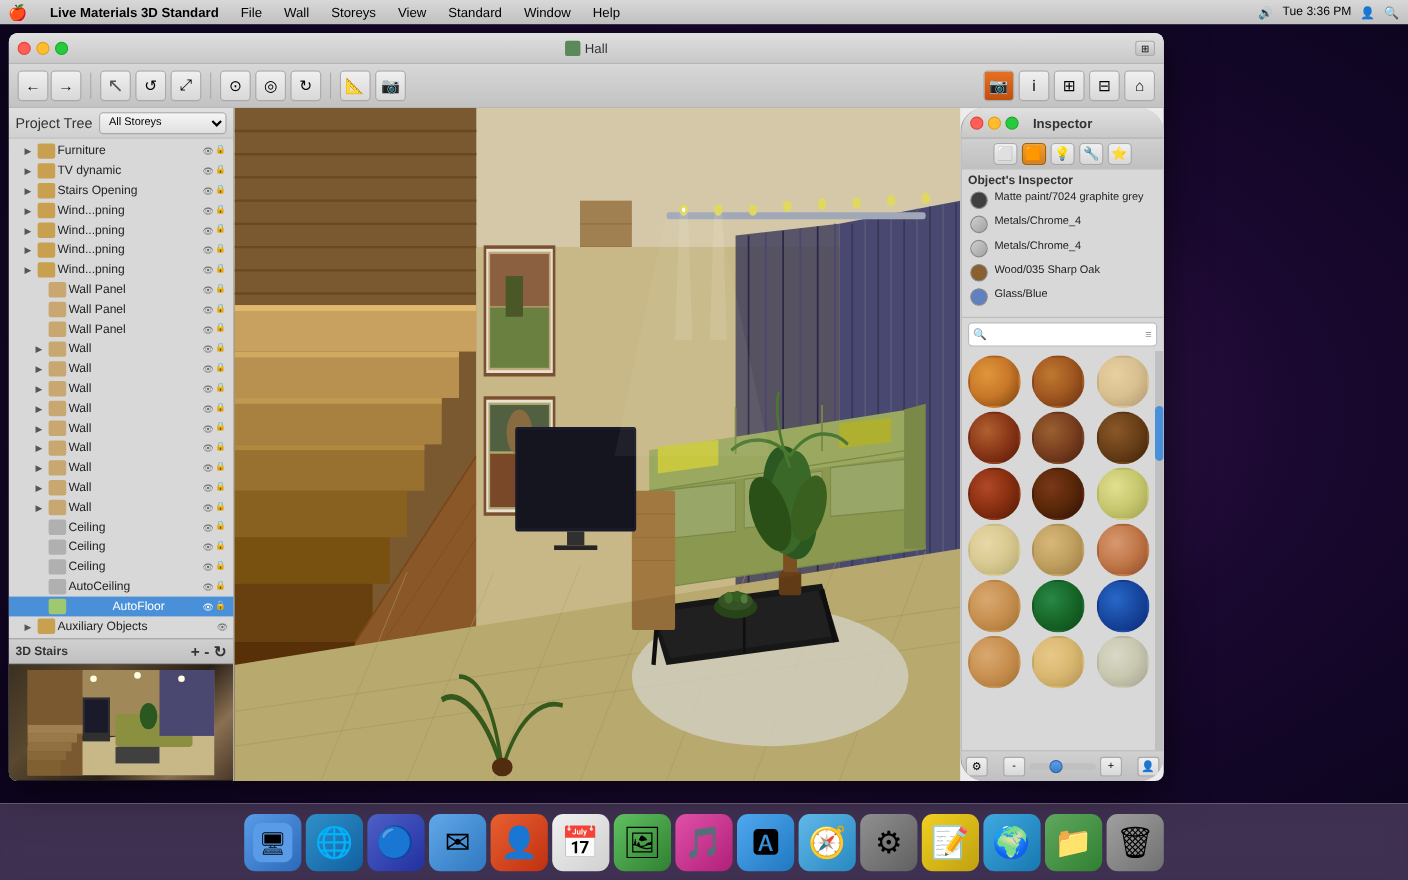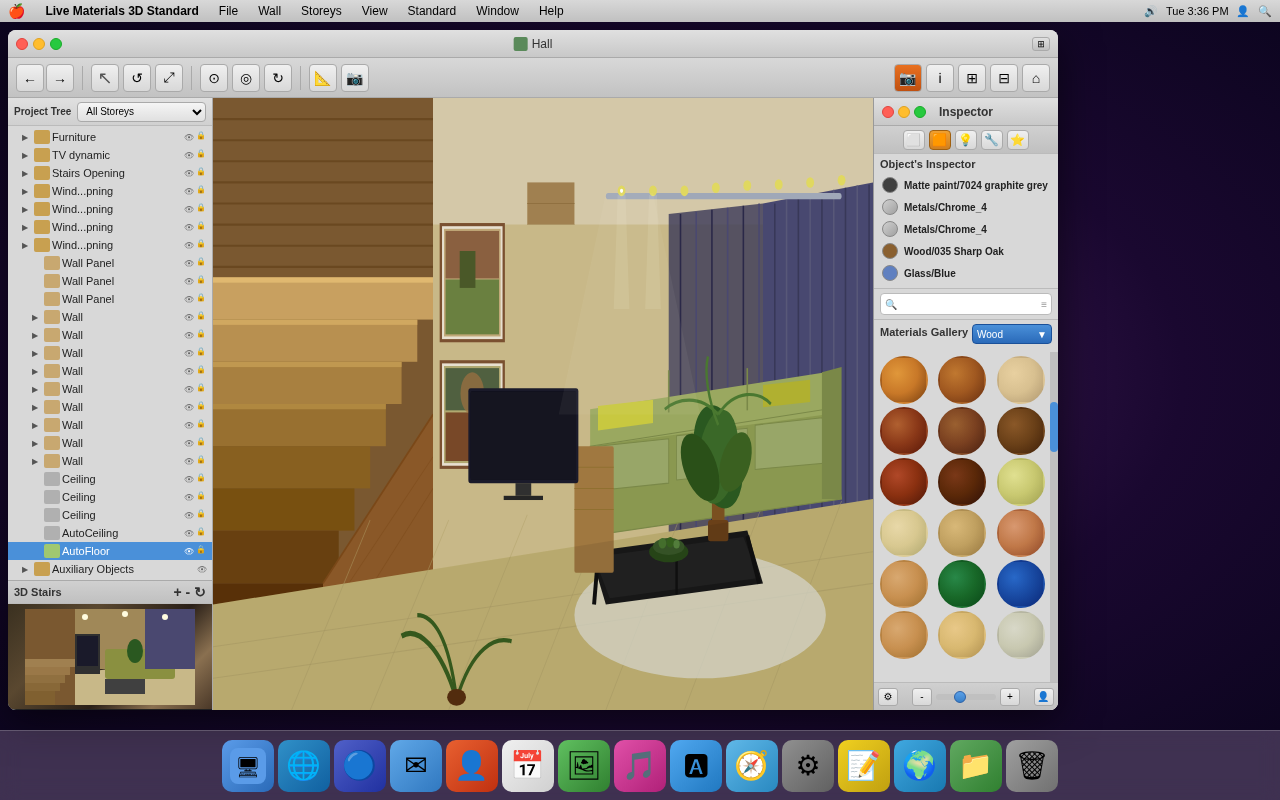--- a/index.html
+++ b/index.html
@@ -184,22 +184,22 @@
     .project-tree-header {
       height: 28px;
       background: linear-gradient(to bottom, #e0e0e0, #d0d0d0);
       border-bottom: 1px solid #bbb;
       display: flex;
       align-items: center;
       padding: 0 6px;
       gap: 6px;
     }
     .project-tree-label {
-      font-size: 10px;
-      font-weight: 700;
+      font-size: 13px;
+      font-weight: 400;
       color: #333;
     }
     .storeys-select {
       flex: 1;
       height: 20px;
       font-size: 10px;
       background: linear-gradient(to bottom, #f5f5f5, #e0e0e0);
       border: 1px solid #aaa;
       border-radius: 4px;
       padding: 0 4px;
@@ -214,21 +214,21 @@
     .tree-item {
       height: 18px;
       display: flex;
       align-items: center;
       padding: 0 4px;
       cursor: pointer;
       gap: 2px;
       position: relative;
     }
     .tree-item.selected { background: #4a90d9; color: white; }
-    .tree-item.selected .tree-text { color: white; }
+    .tree-item.selected .tree-text { color: white; margin-left: 40px; }
     .tree-arrow {
       width: 10px;
       font-size: 8px;
       color: #555;
       flex-shrink: 0;
     }
     .tree-icon {
       width: 16px;
       height: 14px;
       flex-shrink: 0;
@@ -363,25 +363,24 @@
     }
     .section-title {
       font-size: 11px;
       font-weight: 600;
       color: #333;
       margin-bottom: 4px;
     }
     .material-item {
       height: 22px;
       display: flex;
-      align-items: center;
+      align-items: flex-start;
       gap: 6px;
       cursor: pointer;
       padding: 0 2px;
-      font-weight: bold;
     }
     .material-swatch {
       width: 16px;
       height: 16px;
       border-radius: 50%;
       border: 1px solid #888;
       flex-shrink: 0;
     }
     .material-name {
       font-size: 10px;
@@ -1076,21 +1075,21 @@
 
             <polygon points="500,90 560,90 620,300 440,300" fill="#fffff0" opacity="0.05"></polygon>
 
             <polygon points="0,480 840,380 840,580 0,580" fill="#000000" opacity="0.08"></polygon>
 
           </svg>
         </div>
 
       </div>
 
-      <div class="inspector-panel" style="position:relative;">
+      <div class="inspector-panel" style="position:relative;border-radius:22px;">
 
         <div class="inspector-titlebar inspector-titlebar-relative">
           <div class="inspector-tl">
             <div class="tl tl-red"></div>
             <div class="tl tl-yellow"></div>
             <div class="tl tl-green"></div>
           </div>
           <span style="position:absolute;left:50%;transform:translateX(-50%);font-size:12px;font-weight:600;color:#333;">Inspector</span>
         </div>
 
@@ -1130,29 +1129,20 @@
             <span class="material-name">Glass/Blue</span>
           </div>
         </div>
 
         <div class="material-search-bar">
           <span style="color:#999;font-size:10px;margin-right:3px;">🔍</span>
           <input class="material-search-input" placeholder="" style="">
           <span style="color:#999;font-size:10px;cursor:pointer;">≡</span>
         </div>
 
-        <div class="materials-gallery-section">
-          <div class="gallery-header">
-            <span class="section-title">Materials Gallery</span>
-            <div class="gallery-dropdown">
-              <span>Wood</span>
-              <span style="margin-left:auto;">▼</span>
-            </div>
-          </div>
-        </div>
 
         <div class="swatches-outer" style="padding:4px 6px;overflow-y:auto;flex:1;position:relative;">
           <div class="swatches-grid">
 
             <div class="swatch-item" style="background:radial-gradient(circle at 35% 35%, #e0973a, #c87828, #7a4010);"></div>
             <div class="swatch-item" style="background:radial-gradient(circle at 35% 35%, #c07830, #a05820, #6a3010);"></div>
             <div class="swatch-item" style="background:radial-gradient(circle at 35% 35%, #e8d0a0, #d8c090, #b09870);"></div>
 
             <div class="swatch-item" style="background:radial-gradient(circle at 35% 35%, #b06030, #8a3818, #5a1808);"></div>
             <div class="swatch-item" style="background:radial-gradient(circle at 35% 35%, #9a6030, #7a4020, #4a2010);"></div>

